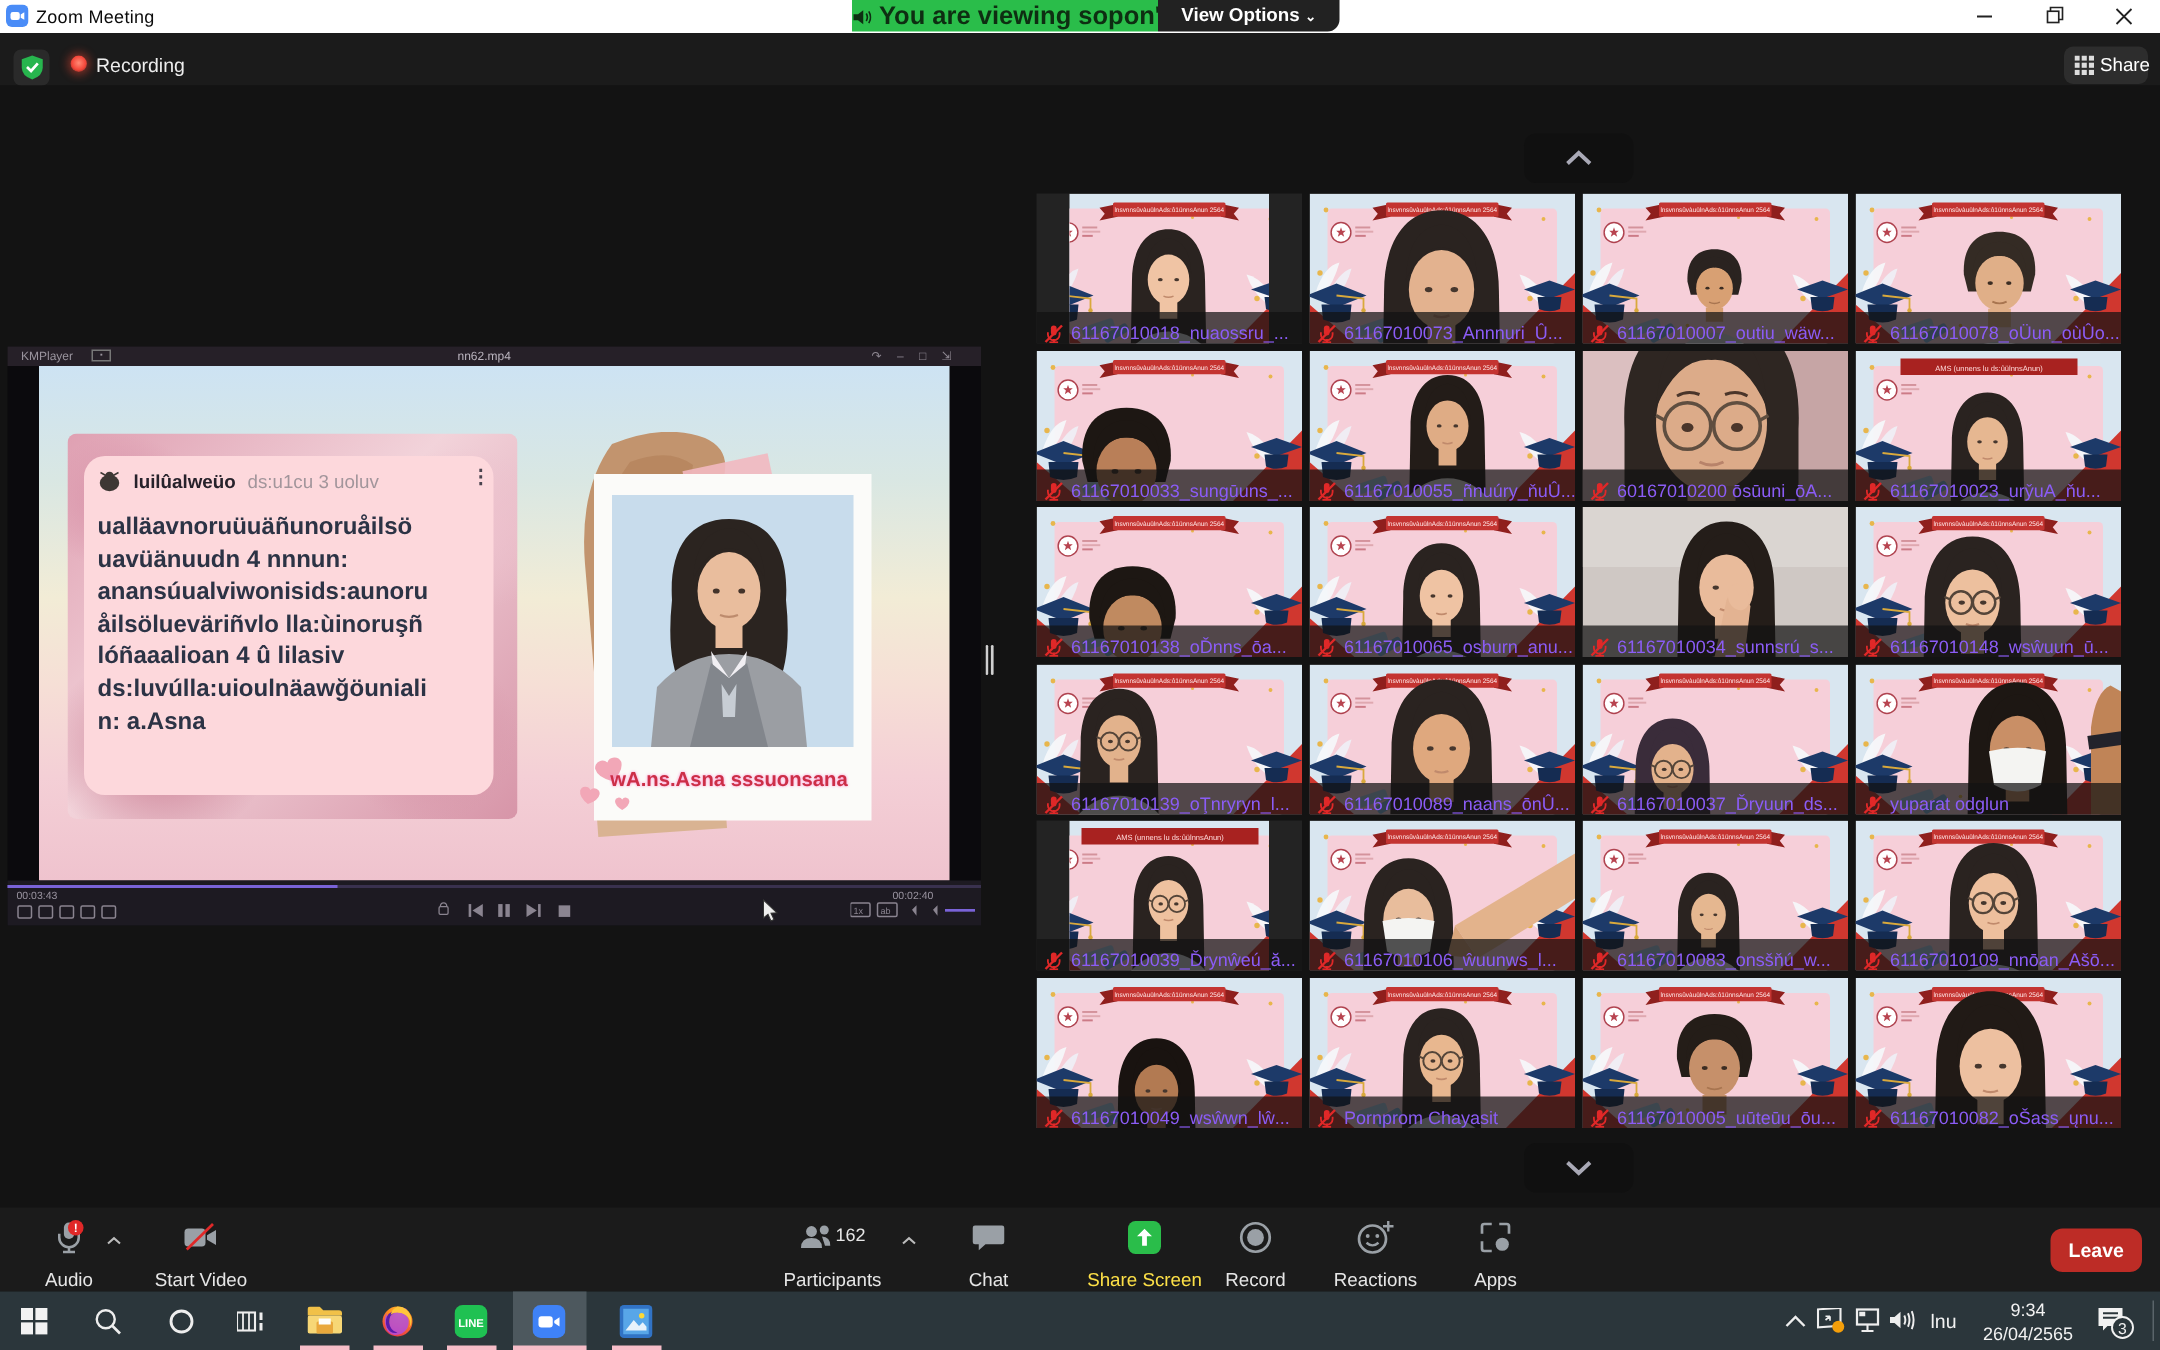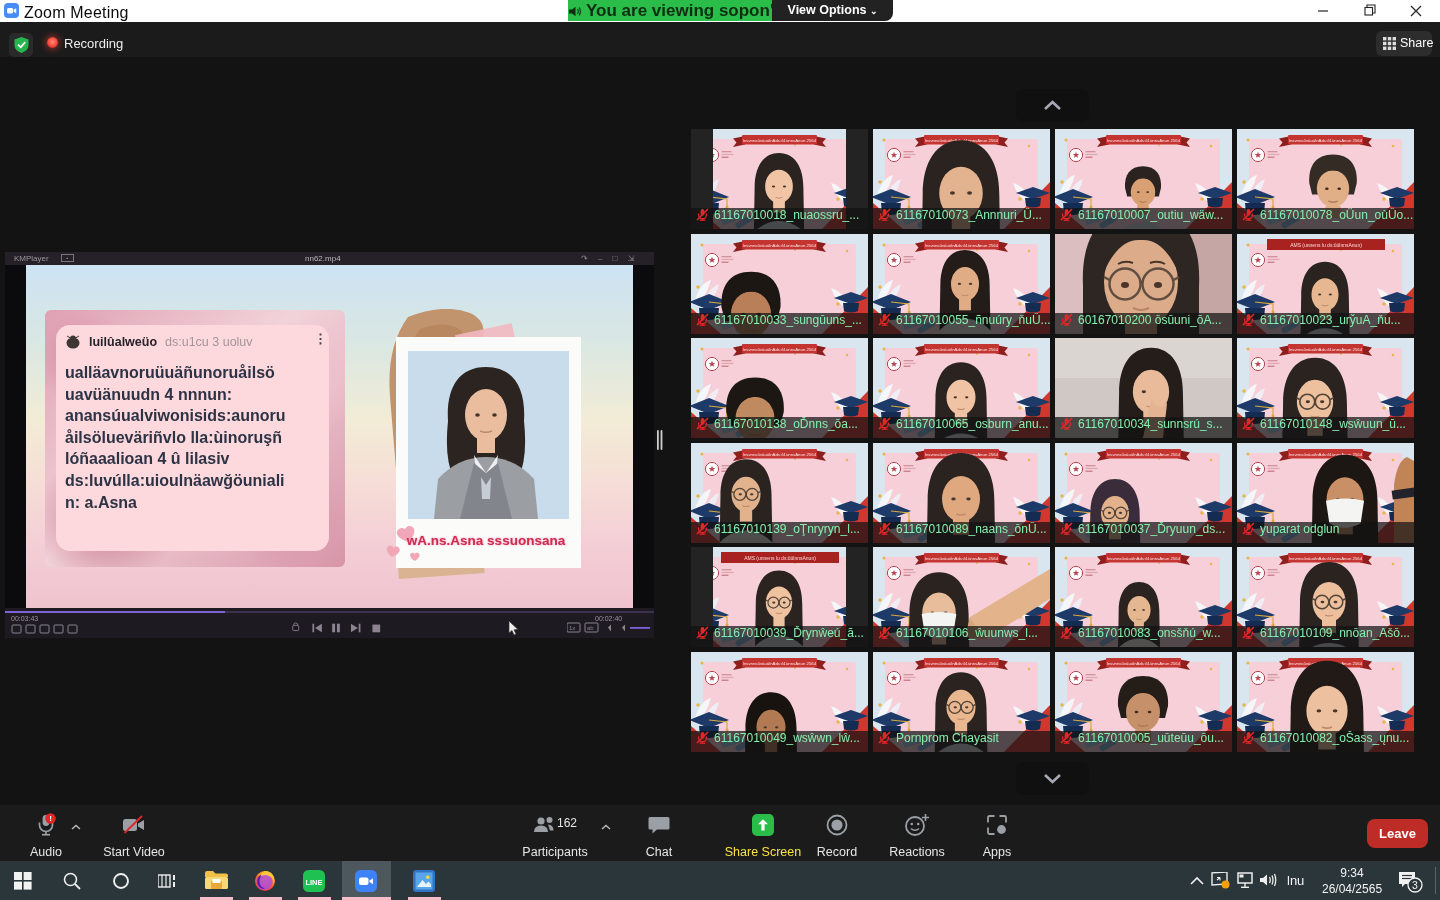--- a/index.html
+++ b/index.html
@@ -1,41 +1,41 @@
 <!DOCTYPE html>
 <html><head><meta charset="utf-8">
 <style>
 *{margin:0;padding:0;box-sizing:border-box;}
 html,body{width:1440px;height:900px;overflow:hidden;background:#131313;font-family:"Liberation Sans",sans-serif;}
 .abs{position:absolute;}
 #page{position:relative;width:1440px;height:900px;}
 
 #titlebar{position:absolute;left:0;top:0;width:1440px;height:22px;background:#fff;}
-#titlebar .t{position:absolute;left:24px;top:4px;font-size:16px;color:#0b0b0b;letter-spacing:.2px;}
+#titlebar .t{position:absolute;left:24px;top:4px;font-size:12px;color:#0b0b0b;letter-spacing:.2px;}
 .winbtn{position:absolute;top:0;width:14px;height:22px;}
 
 #banner{position:absolute;left:568px;top:0;height:21px;}
 #bgreen{position:absolute;left:0;top:0;width:204px;height:21px;background:#2abd4a;color:#0e2e12;font-weight:bold;font-size:17px;line-height:21px;text-align:left;white-space:nowrap;}
 #bdark{position:absolute;left:204px;top:0;width:121px;height:21px;background:#222;border-radius:0 0 8px 0;color:#fff;font-weight:bold;font-size:12.5px;line-height:21px;text-align:center;}
 
 #zbar{position:absolute;left:0;top:22px;width:1440px;height:35px;background:#1b1b1b;}
 #recdot{position:absolute;left:47px;top:15px;width:11px;height:11px;border-radius:50%;background:radial-gradient(circle at 50% 45%,#ff8a75 0%,#f4473a 55%,rgba(220,50,40,.25) 100%);box-shadow:0 0 6px 2px rgba(240,70,50,.45);}
 #rectx{position:absolute;left:64px;top:14px;color:#ededed;font-size:13px;}
 #viewbtn{position:absolute;left:1376px;top:9px;width:56px;height:25px;background:#2d2d2d;border-radius:6px;color:#fff;font-size:12.5px;}
 
 #main{position:absolute;left:0;top:57px;width:1440px;height:748px;background:#131313;}
 
 #kmp{position:absolute;left:5px;top:248px;width:649px;height:386px;background:#0b0a0d;}
 #kmtitle{position:absolute;left:0;top:0;width:100%;height:13px;background:#262028;color:#9a949e;font-size:8px;}
 #kmvideo{position:absolute;left:21px;top:13px;width:607px;height:343px;background:linear-gradient(180deg,#cde3f3 0%,#d9e7e3 22%,#f2ecd6 45%,#f6dfd6 62%,#f4cfd6 80%,#efc3ce 100%);overflow:hidden;}
 #kmctrl{position:absolute;left:0;top:356px;width:100%;height:30px;background:#1d1a22;}
 
 .tile{position:absolute;width:177px;height:100px;background:#232323;overflow:hidden;}
 .tile svg.tv{position:absolute;top:0;}
-.nm{position:absolute;left:0;bottom:0;width:100%;height:21px;background:rgba(18,18,18,.72);display:flex;align-items:flex-start;padding-left:5px;color:#86efac;font-size:12px;white-space:nowrap;overflow:hidden;}
+.nm{position:absolute;left:0;bottom:0;width:100%;height:21px;background:rgba(18,18,18,.72);display:flex;align-items:flex-end;padding-left:5px;color:#8b5cf6;font-size:12px;white-space:nowrap;overflow:hidden;}
 .nm svg{flex:0 0 auto;margin-right:5px;}
 .scrollbtn{position:absolute;width:73px;height:33px;background:#101010;border-radius:8px;}
 
 #toolbar{position:absolute;left:0;top:805px;width:1440px;height:56px;background:#1b1b1b;}
 .tbtn{position:absolute;top:8px;text-align:center;color:#e6e6e6;}
 .tbtn .lb{font-size:12.5px;margin-top:4px;}
 #leave{position:absolute;left:1367px;top:14px;width:61px;height:29px;background:#bd2c26;border-radius:8px;color:#fff;font-weight:bold;font-size:13px;text-align:center;line-height:29px;}
 
 #taskbar{position:absolute;left:0;top:861px;width:1440px;height:39px;background:#2b363b;padding-left:24px;}
 .pinkline{position:absolute;bottom:0;height:3px;background:#f6bdc8;}
@@ -183,21 +183,21 @@
             <rect x="9.6" y="4.8" width="3.4" height="3.4"></rect>
             <rect x="0" y="9.6" width="3.4" height="3.4"></rect>
             <rect x="4.8" y="9.6" width="3.4" height="3.4"></rect>
             <rect x="9.6" y="9.6" width="3.4" height="3.4"></rect>
           </g>
         </svg>
         <span style="position:absolute;left:24px;top:5px">Share</span>
       </div>
 </div>
 <div id="main">
-<div id="kmp" style="top:195px">
+<div id="kmp" style="top:174px">
  <div id="kmtitle">
    <span class="abs" style="left:9px;top:2px">KMPlayer</span>
    <span class="abs" style="left:56px;top:2px;border:1px solid #777;width:13px;height:8px;font-size:5px;text-align:center;line-height:7px">▪</span>
    <span class="abs" style="left:300px;top:2px;color:#b9b3bd">nn62.mp4</span>
    <span class="abs" style="left:576px;top:2px;letter-spacing:4px;color:#8d8791">↷ – □ ⇲ ✕</span>
  </div>
  <div id="kmvideo">
 
   <div class="abs" style="left:19px;top:45px;width:300px;height:257px;border-radius:6px;background:
      radial-gradient(55px 45px at 12% 18%,#d892a8 0%,rgba(216,146,168,0) 100%),

